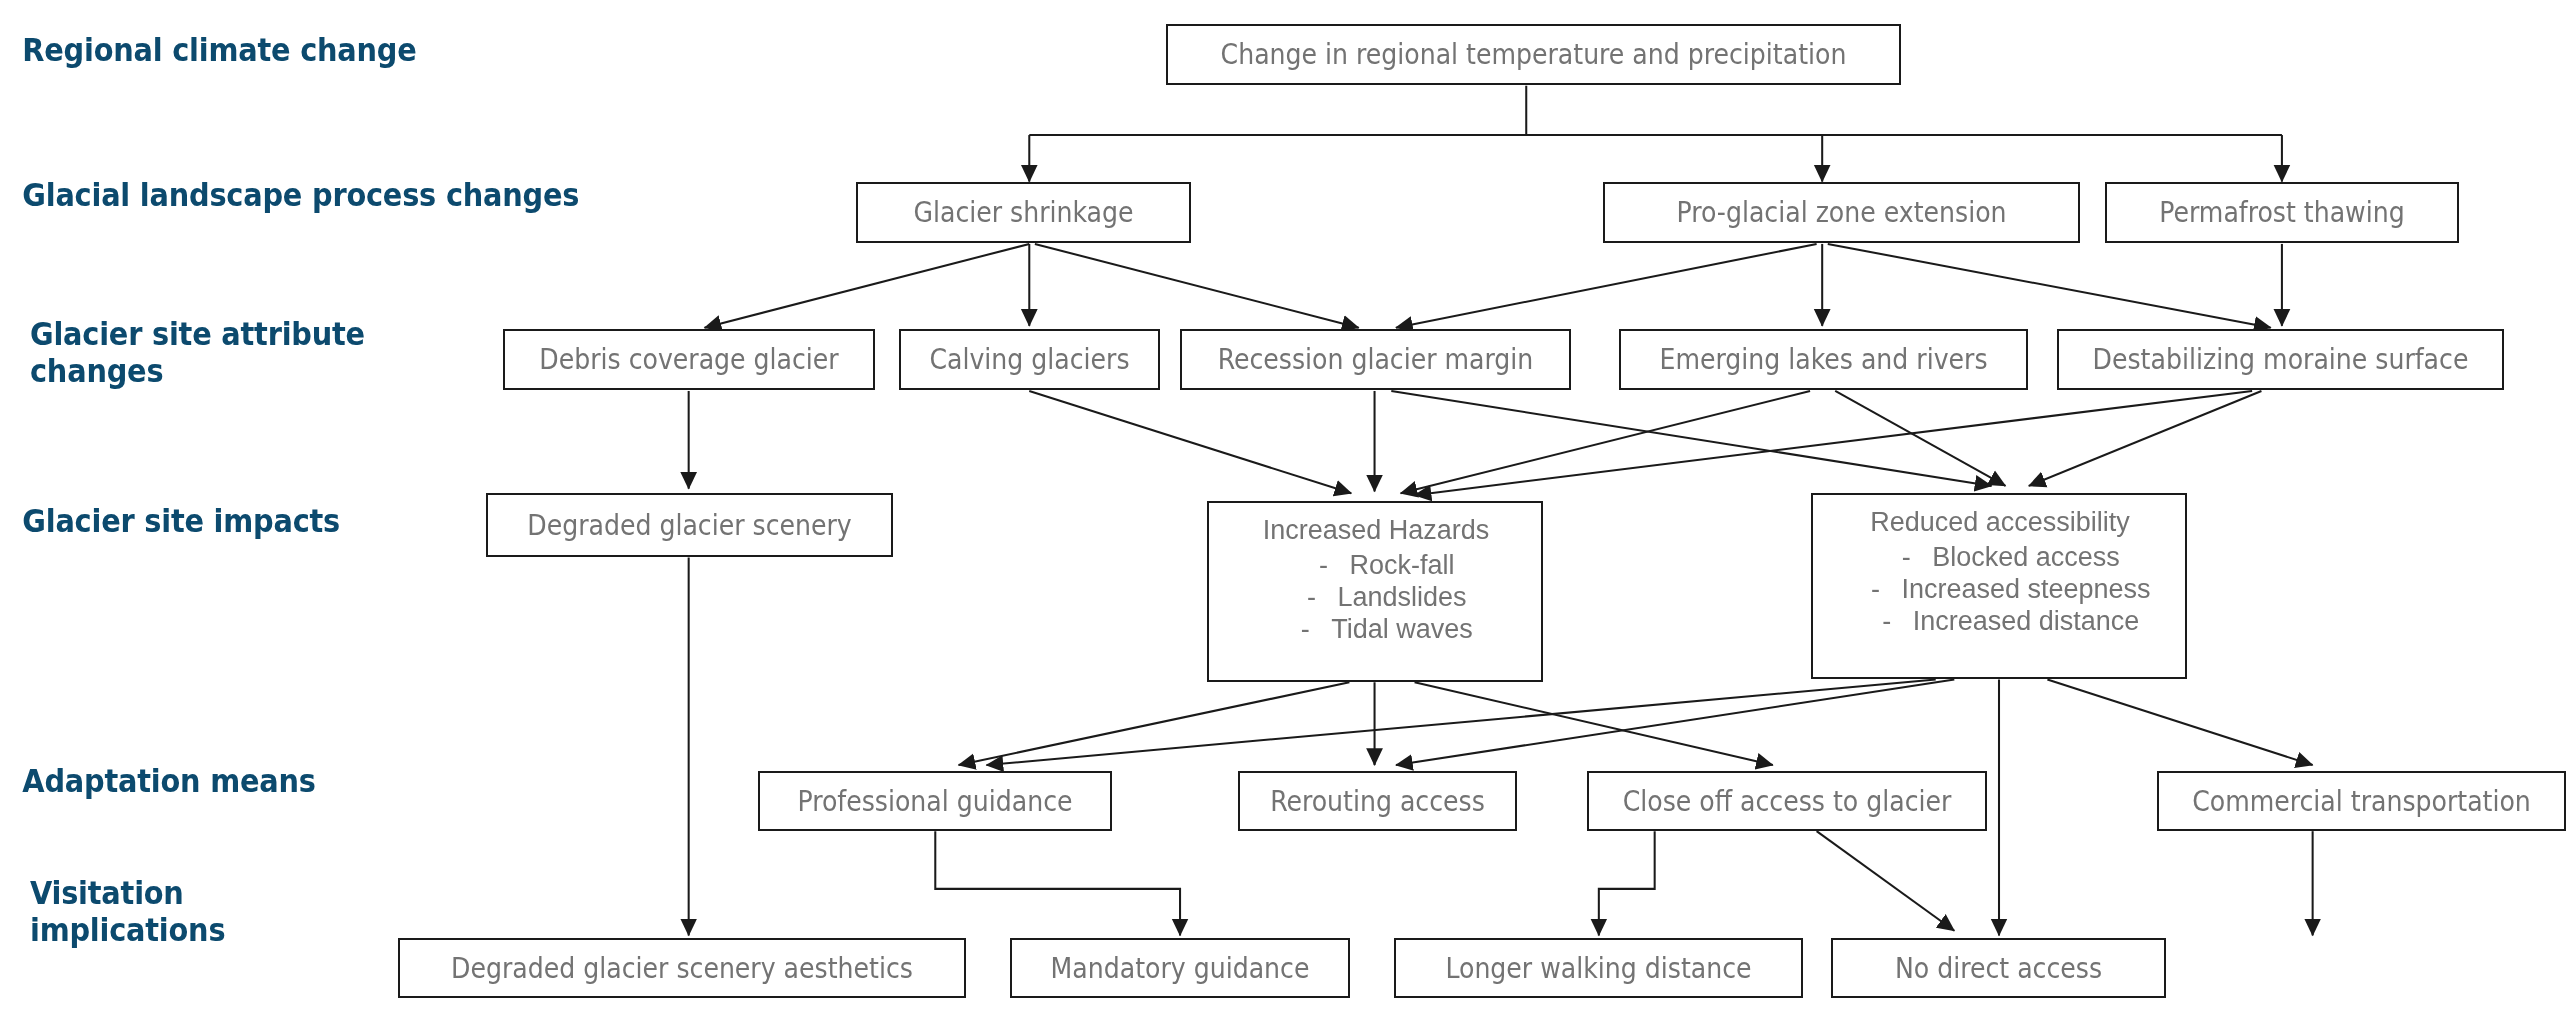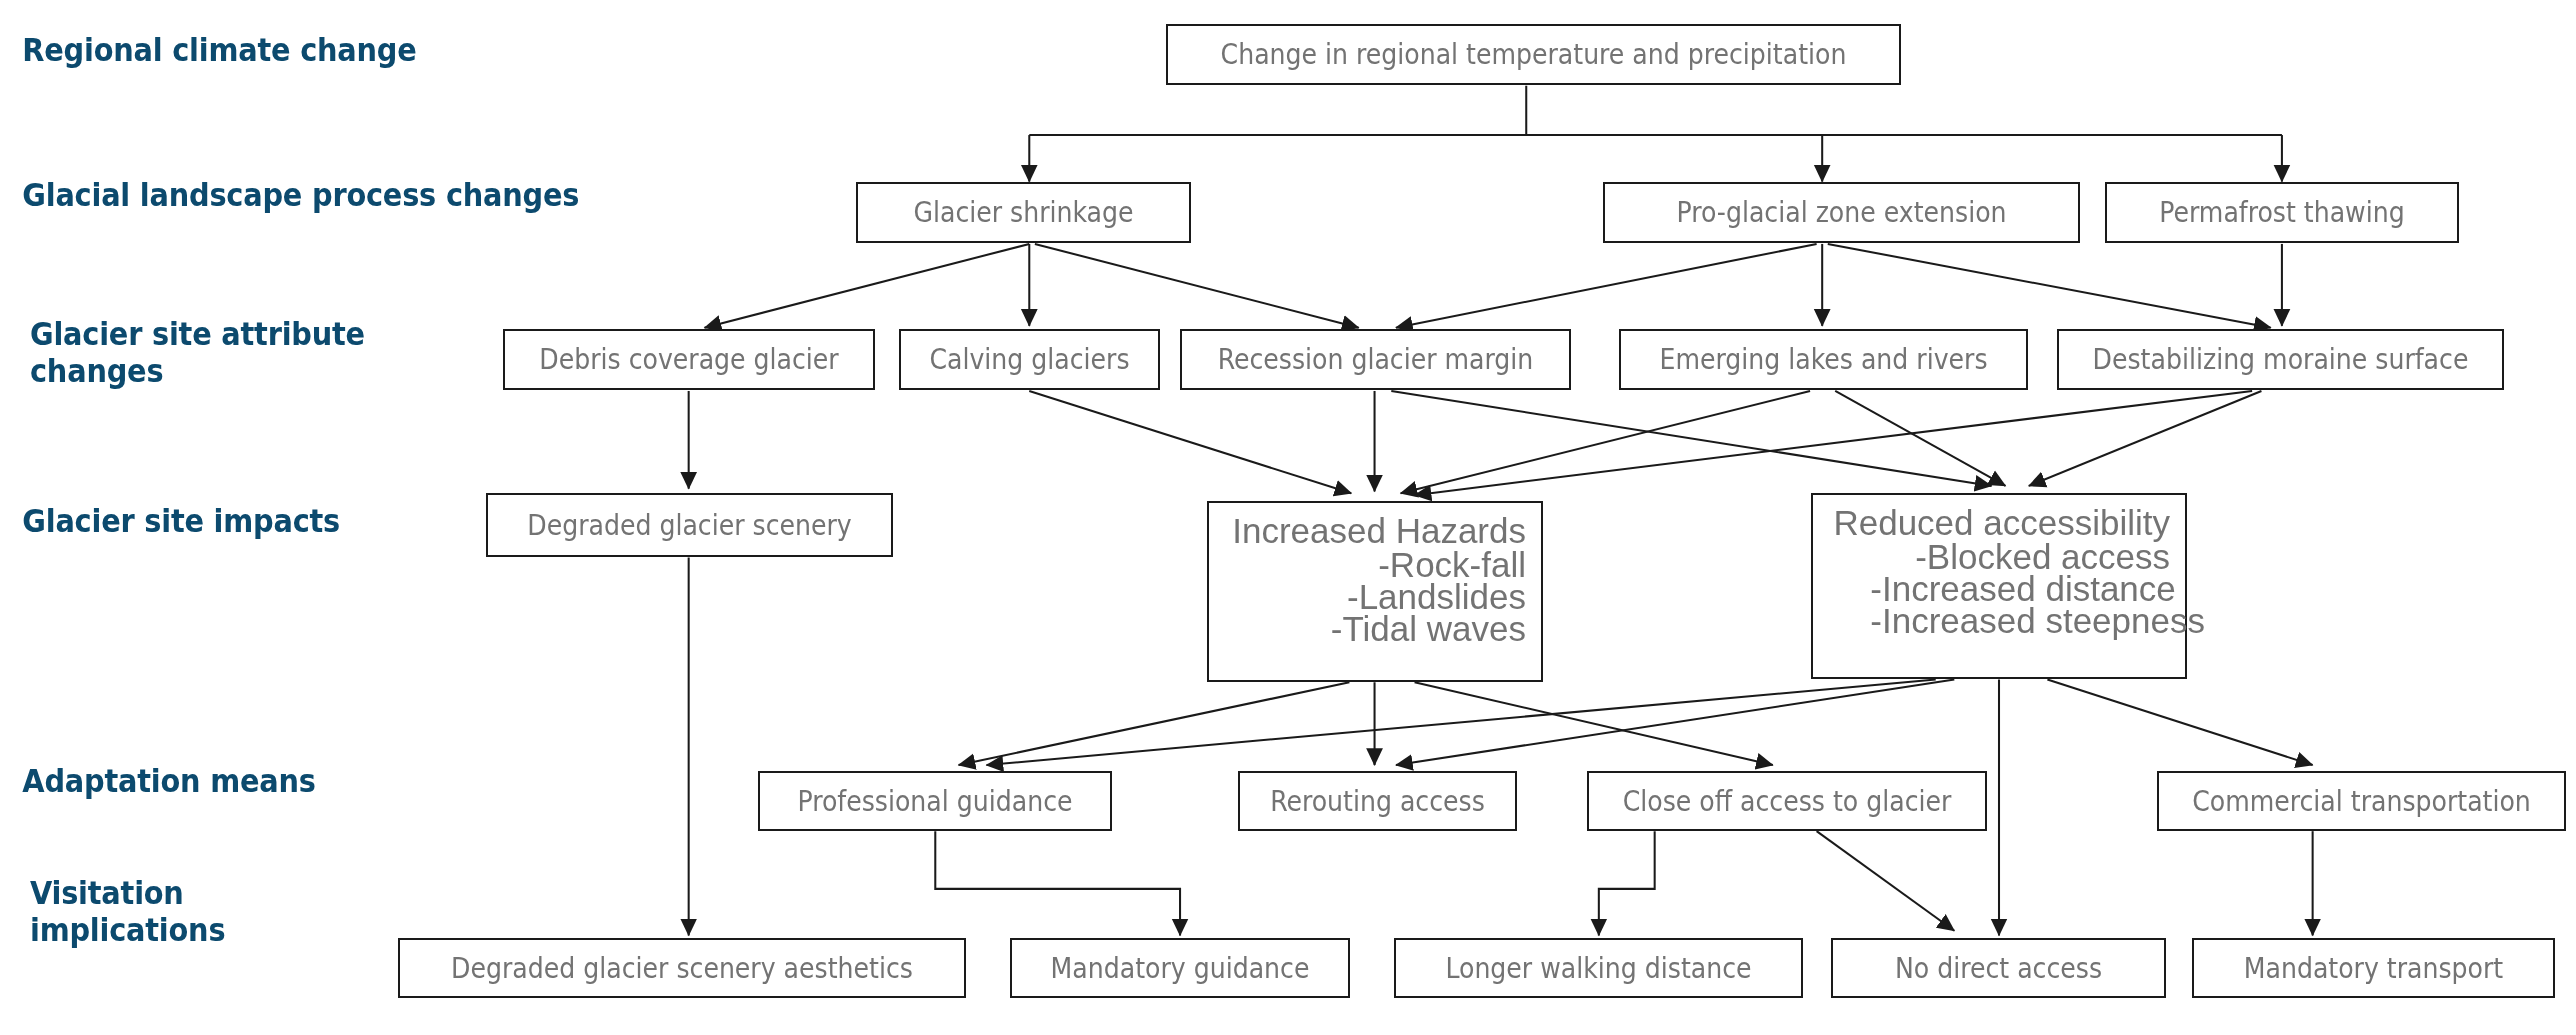--- a/index.html
+++ b/index.html
@@ -32,23 +32,23 @@
     justify-content:center;
     font-family:"DejaVu Sans Condensed","Liberation Sans",sans-serif;
     font-size:28px;
     color:#737373;
     text-align:center;
     padding:1.9px 9.3px;
     z-index:3;
   }
   .node.wide{
     font-family:"Liberation Sans",sans-serif;
-    font-size:35px;
+    font-size:27px;
     display:block;
-    text-align:right;
+    text-align:center;
     padding:11.2px 15px 9.3px 17px;
   }
   .node.wide .hdr{display:block;line-height:33px;margin-bottom:1.9px;}
   .node.wide ul{list-style:none;margin:0;padding:0;}
   .node.wide li{
     display:block;line-height:32px;white-space:nowrap;
   }
   .node.wide li .dash{display:inline-block;width:52px;}
 </style>
 </head>
@@ -132,30 +132,29 @@
       <li><span class="dash">-</span><span>Rock-fall</span></li>
       <li><span class="dash">-</span><span>Landslides</span></li>
       <li><span class="dash">-</span><span>Tidal waves</span></li>
     </ul>
   </div>
 
   <div class="node wide" style="left:1811px;top:493px;width:376px;height:186px;">
     <span class="hdr">Reduced accessibility</span>
     <ul>
       <li><span class="dash">-</span><span>Blocked access</span></li>
+      <li><span class="dash">-</span><span>Increased steepness</span></li>
       <li><span class="dash">-</span><span>Increased distance</span></li>
-      <li><span class="dash">-</span><span>Increased steepness</span></li>
     </ul>
   </div>
 
   <div class="node" style="left:758px;top:771px;width:354px;height:60px;">Professional guidance</div>
   <div class="node" style="left:1238px;top:771px;width:279px;height:60px;">Rerouting access</div>
   <div class="node" style="left:1587px;top:771px;width:400px;height:60px;">Close off access to glacier</div>
   <div class="node" style="left:2157px;top:771px;width:409px;height:60px;">Commercial transportation</div>
 
   <div class="node" style="left:398px;top:938px;width:568px;height:60px;">Degraded glacier scenery aesthetics</div>
   <div class="node" style="left:1010px;top:938px;width:340px;height:60px;">Mandatory guidance</div>
   <div class="node" style="left:1394px;top:938px;width:409px;height:60px;">Longer walking distance</div>
   <div class="node" style="left:1831px;top:938px;width:335px;height:60px;">No direct access</div>
-  <div class="node" style="left:2192px;top:938px;width:363px;height:60px;">Mandatory transport</div>
 
 </div>
 
 
 </body></html>

